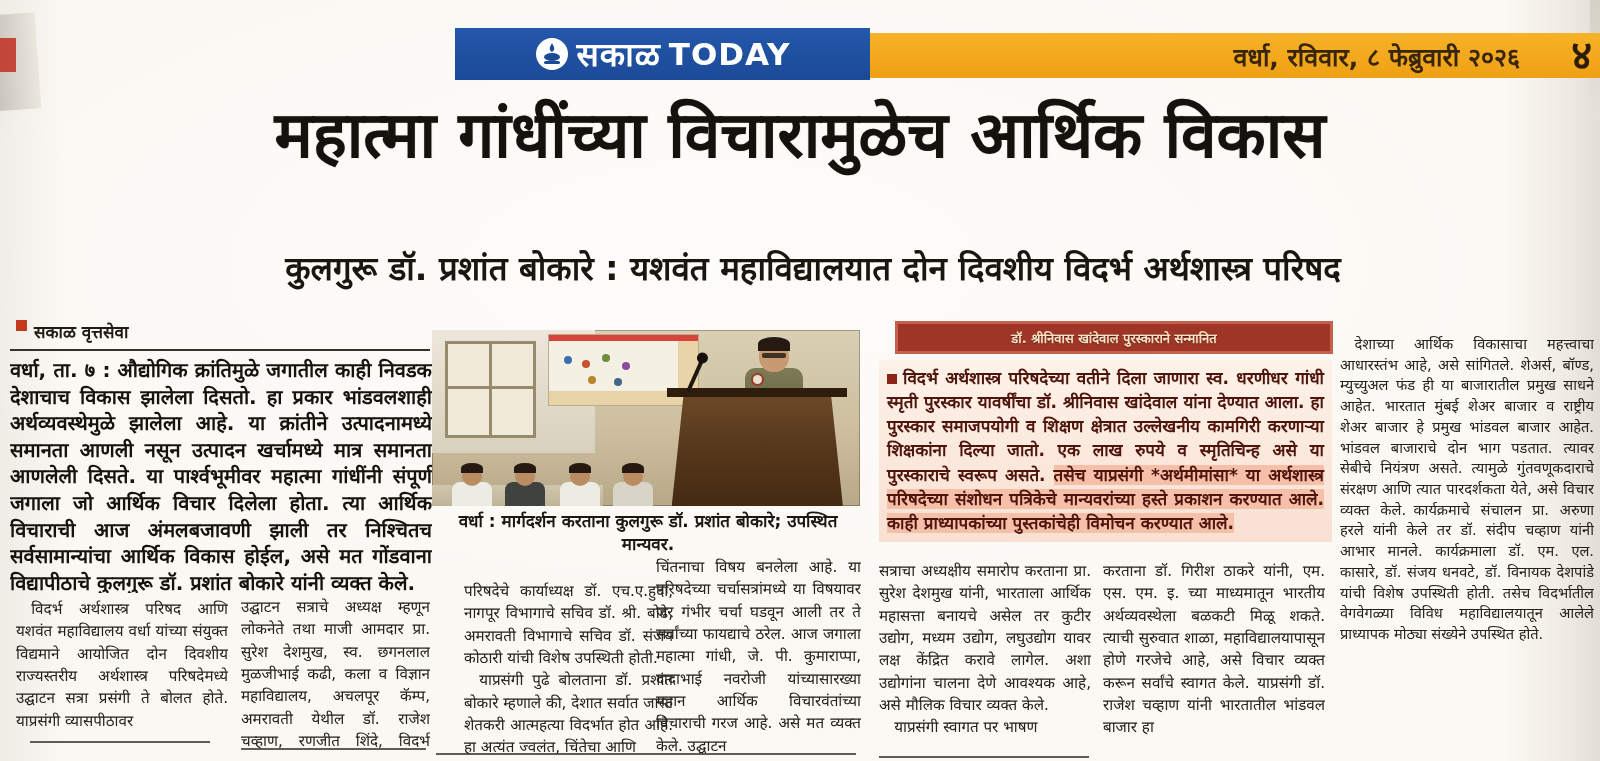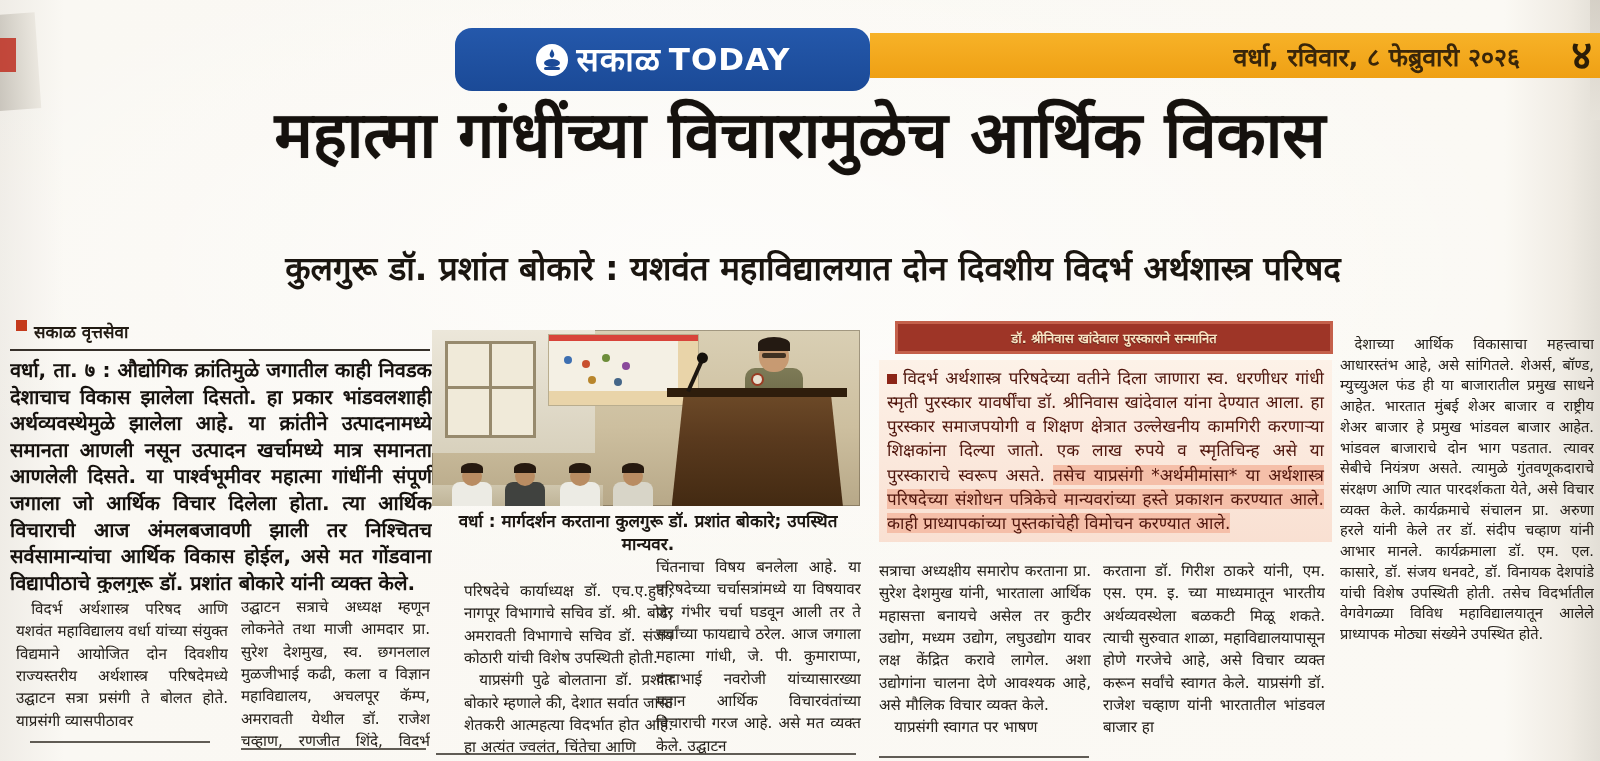--- a/index.html
+++ b/index.html
@@ -26,23 +26,23 @@
     position:absolute;left:0;top:38px;width:16px;height:34px;
     background:#c0392b;opacity:.9;
   }
   .edge-smudge-right{
     position:absolute;right:0;top:0;width:10px;height:120px;
     background:linear-gradient(180deg,#cfc9bf,#e8e4db);opacity:.7;
   }
 
   
   .brand{
-    position:absolute;left:455px;top:28px;width:415px;height:63px;
+    position:absolute;left:455px;top:28px;width:415px;height:52px;
     background:linear-gradient(180deg,#2458ab,#1b4a97);
-    display:flex;align-items:center;justify-content:center;gap:8px;border-radius:17px;
+    display:flex;align-items:center;justify-content:center;gap:8px;
   }
   .logo-icon{width:34px;height:34px;flex:0 0 auto;}
   .brand-dev{color:#ffffff;font-size:33px;font-weight:bold;letter-spacing:1px;line-height:1;}
   .brand-lat{color:#ffffff;font-size:31px;font-weight:800;letter-spacing:1px;line-height:1;text-align:center;}
   .band{
     position:absolute;left:870px;top:33px;width:730px;height:45px;
     background:linear-gradient(180deg,#f7b228,#efa014);
     display:flex;align-items:center;justify-content:flex-end;
   }
   .dateline{font-size:25px;font-weight:bold;color:#39260a;padding-right:80px;}
@@ -140,21 +140,21 @@
   .award-title{
     position:absolute;left:895px;top:321px;width:438px;height:33px;
     background:#9e3527;border:3px solid #c4604b;box-sizing:border-box;
     color:#f7e3c2;font-size:13px;font-weight:bold;
     display:flex;align-items:center;justify-content:center;white-space:nowrap;overflow:hidden;
     text-shadow:0 1px 0 rgba(0,0,0,.4);
   }
   .award-body{
     position:absolute;left:879px;top:360px;width:453px;height:182px;overflow:hidden;
     background:linear-gradient(180deg,#fdf2e8 0%,#fbe8dc 55%,#f9e0d2 100%);
-    font-size:17px;font-weight:normal;line-height:1.42;text-align:justify;color:#4f150c;
+    font-size:17px;font-weight:bold;line-height:1.42;text-align:justify;color:#4f150c;
     padding:6px 8px 0 8px;box-sizing:border-box;
   }
   .award-bullet{display:inline-block;width:10px;height:10px;background:#8c2517;margin-right:6px;}
   .award-highlight{background:#f5bfa9;box-decoration-break:clone;-webkit-box-decoration-break:clone;}
 </style>
 </head>
 <body>
 
 <div class="paper">
 

